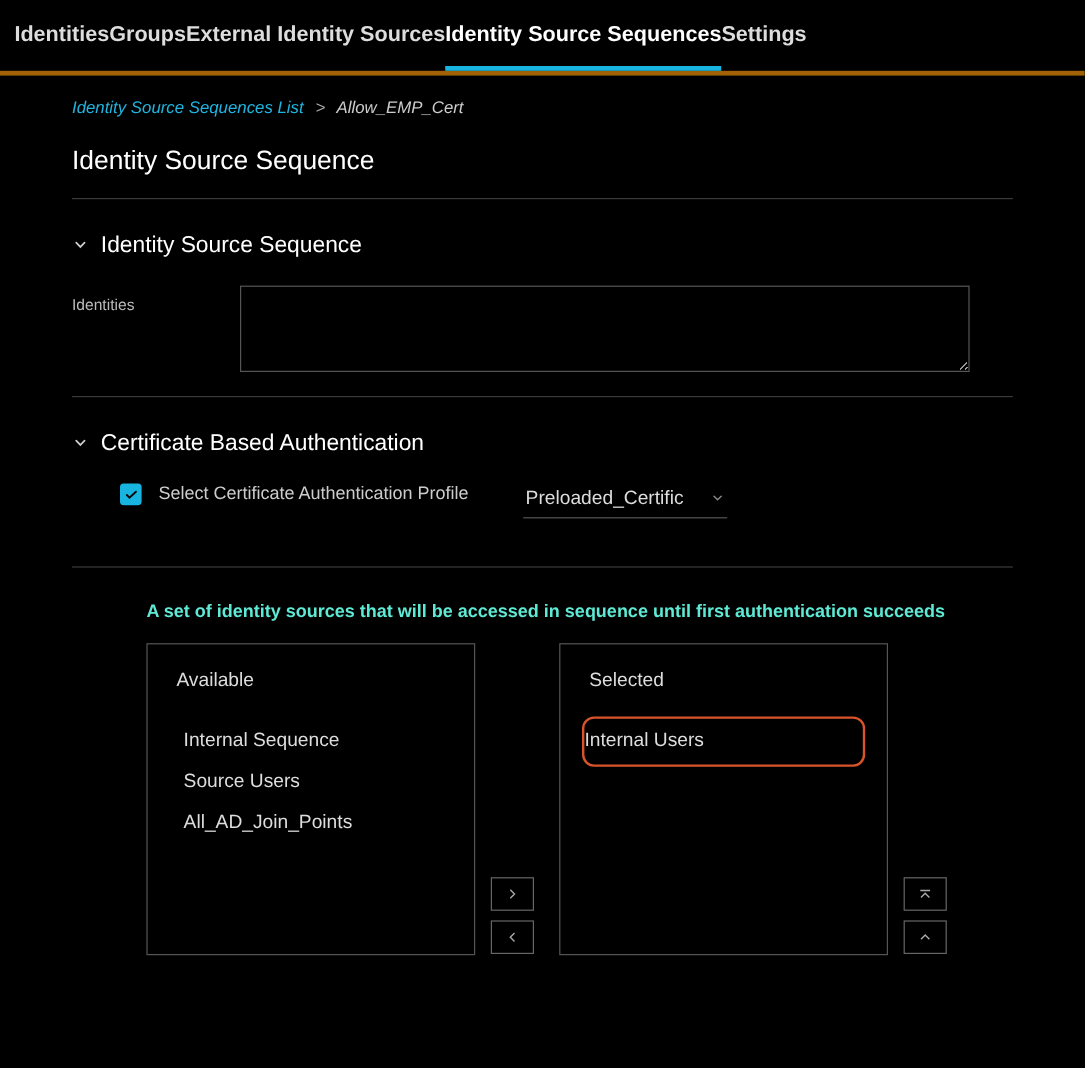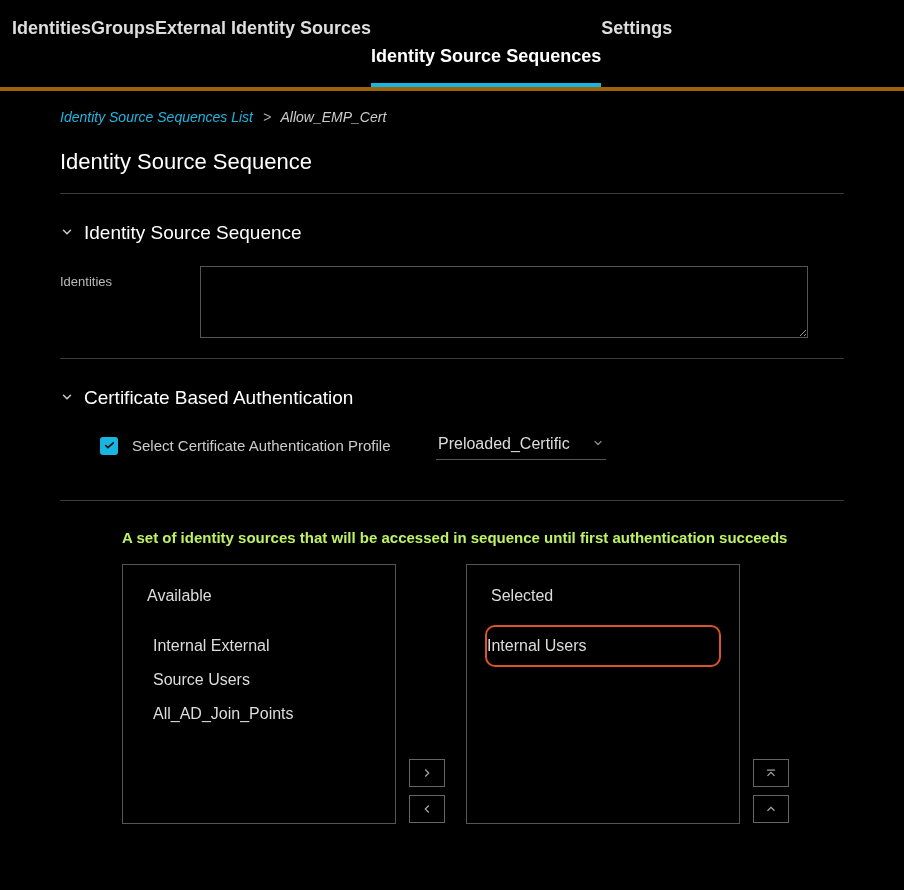--- a/index.html
+++ b/index.html
@@ -21,21 +21,20 @@
       color: #ddd;
       font-size: 18px;
       font-weight: 600;
       padding-bottom: 16px;
       cursor: pointer;
       border-bottom: 4px solid transparent;
     }
     .tab.active {
       color: #fff;
       border-bottom: 4px solid #18b5e0;
-      margin-top: 28px;
     }
     .content {
       padding: 18px 60px 0 60px;
     }
     .breadcrumb {
       font-size: 14px;
       padding-bottom: 24px;
       font-style: italic;
     }
     .breadcrumb .link { color: #1fb5e0; cursor: pointer; }
@@ -104,21 +103,20 @@
       width: 608px;
       height: 72px;
       resize: both;
       color: #ddd;
       font-family: inherit;
       padding: 6px;
     }
     .section-gap { margin-top: 20px; }
     .cert-row {
       display: flex;
-      align-items: center;
       gap: 14px;
       padding-left: 40px;
     }
     .checkbox {
       width: 18px;
       height: 18px;
       background: #18b5e0;
       border-radius: 3px;
       display: flex;
       align-items: center;
@@ -137,21 +135,21 @@
     }
     .select-value {
       color: #ddd;
       font-size: 16px;
       flex: 1;
       white-space: nowrap;
       overflow: hidden;
     }
     .select-chev { color: #888; }
     .auth-desc {
-      color: #bef264;
+      color: #5eead4;
       font-size: 15px;
       font-weight: 600;
       padding-left: 62px;
       margin-bottom: 18px;
     }
     .dual-list {
       display: flex;
       gap: 70px;
       padding-left: 62px;
     }
@@ -266,21 +264,21 @@
   </div>
 
   <hr class="divider section-gap" style="margin-top:40px;">
 
 
   <div class="auth-desc">A set of identity sources that will be accessed in sequence until first authentication succeeds</div>
 
   <div class="dual-list">
     <div class="list-box">
       <div class="list-title">Available</div>
-      <div class="list-item">Internal External</div>
+      <div class="list-item">Internal Sequence</div>
       <div class="list-item">Source Users</div>
       <div class="list-item">All_AD_Join_Points</div>
       <div class="btn-col">
         <button class="sq-btn">
           <svg viewBox="0 0 24 24">
               <path d="M9 6l6 6-6 6" stroke="#aaa" stroke-width="2" fill="none"></path>
             </svg>
         </button>
         <button class="sq-btn">
           <svg viewBox="0 0 24 24">

